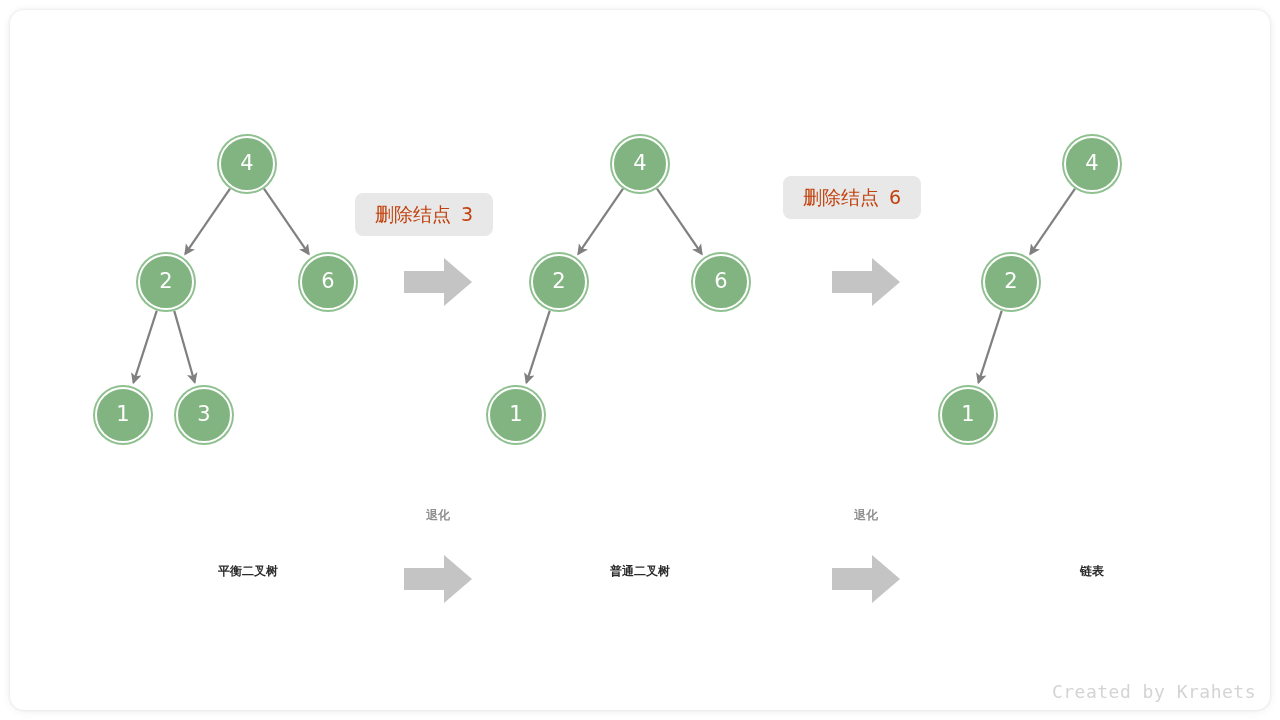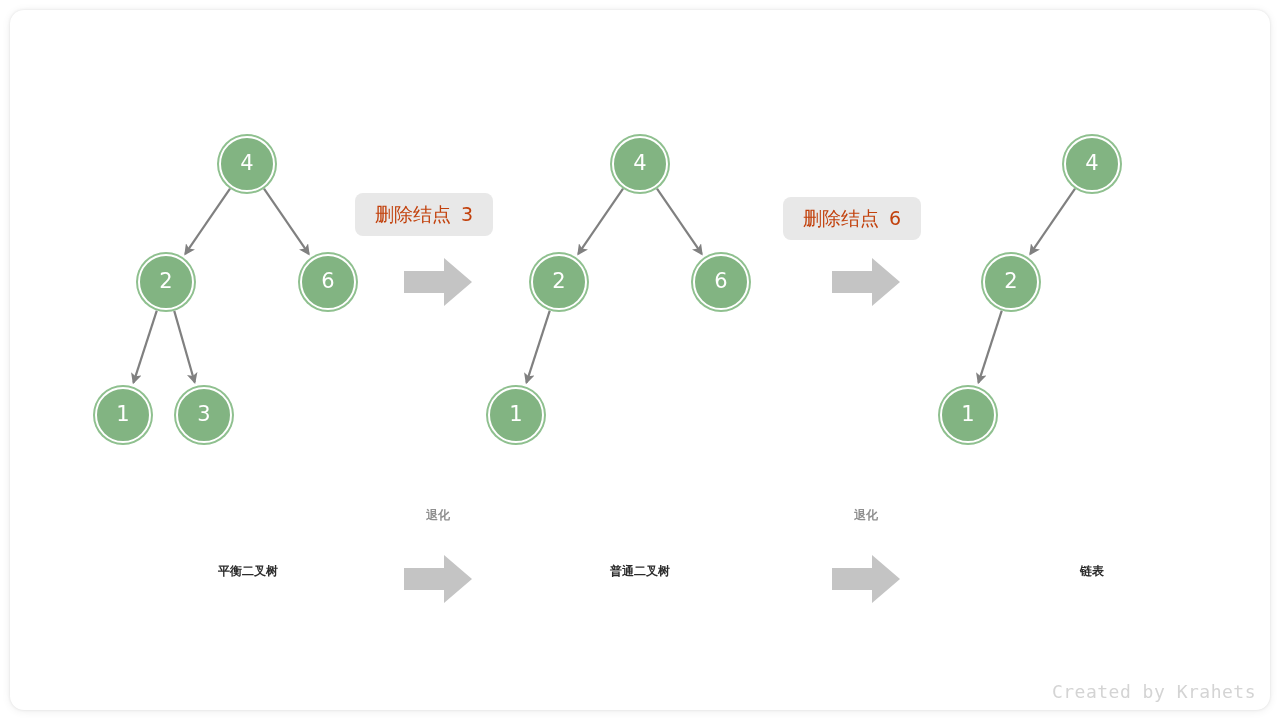--- a/index.html
+++ b/index.html
@@ -187,21 +187,21 @@
           <span>1</span>
         </div>
       </div>
     <div id="ops-group">
         <div class="op-badge" style="left: 355px; top: 193px;"><span>删除结点</span><span class="op-val">3</span></div>
         <div class="block-arrow" style="left: 404px; top: 256px;">
           <svg viewBox="0 0 68 52" xmlns="http://www.w3.org/2000/svg">
             <path d="M0,15 L40,15 L40,2 L68,26 L40,50 L40,37 L0,37 Z" fill="#c4c4c4"></path>
           </svg>
         </div>
-        <div class="op-badge" style="left: 783px; top: 197px; text-align: center;"><span>删除结点</span><span class="op-val">6</span></div>
+        <div class="op-badge" style="left: 783px; top: 176px; text-align: center;"><span>删除结点</span><span class="op-val">6</span></div>
         <div class="block-arrow" style="left: 832px; top: 256px;">
           <svg viewBox="0 0 68 52" xmlns="http://www.w3.org/2000/svg">
             <path d="M0,15 L40,15 L40,2 L68,26 L40,50 L40,37 L0,37 Z" fill="#c4c4c4"></path>
           </svg>
         </div>
       </div>
     <div id="captions-group">
         <div class="caption-label" style="left: 248px; top: 563px;">平衡二叉树</div>
         <div class="caption-label" style="left: 640px; top: 563px;">普通二叉树</div>
         <div class="caption-label" style="left: 1092px; top: 563px;">链表</div>

